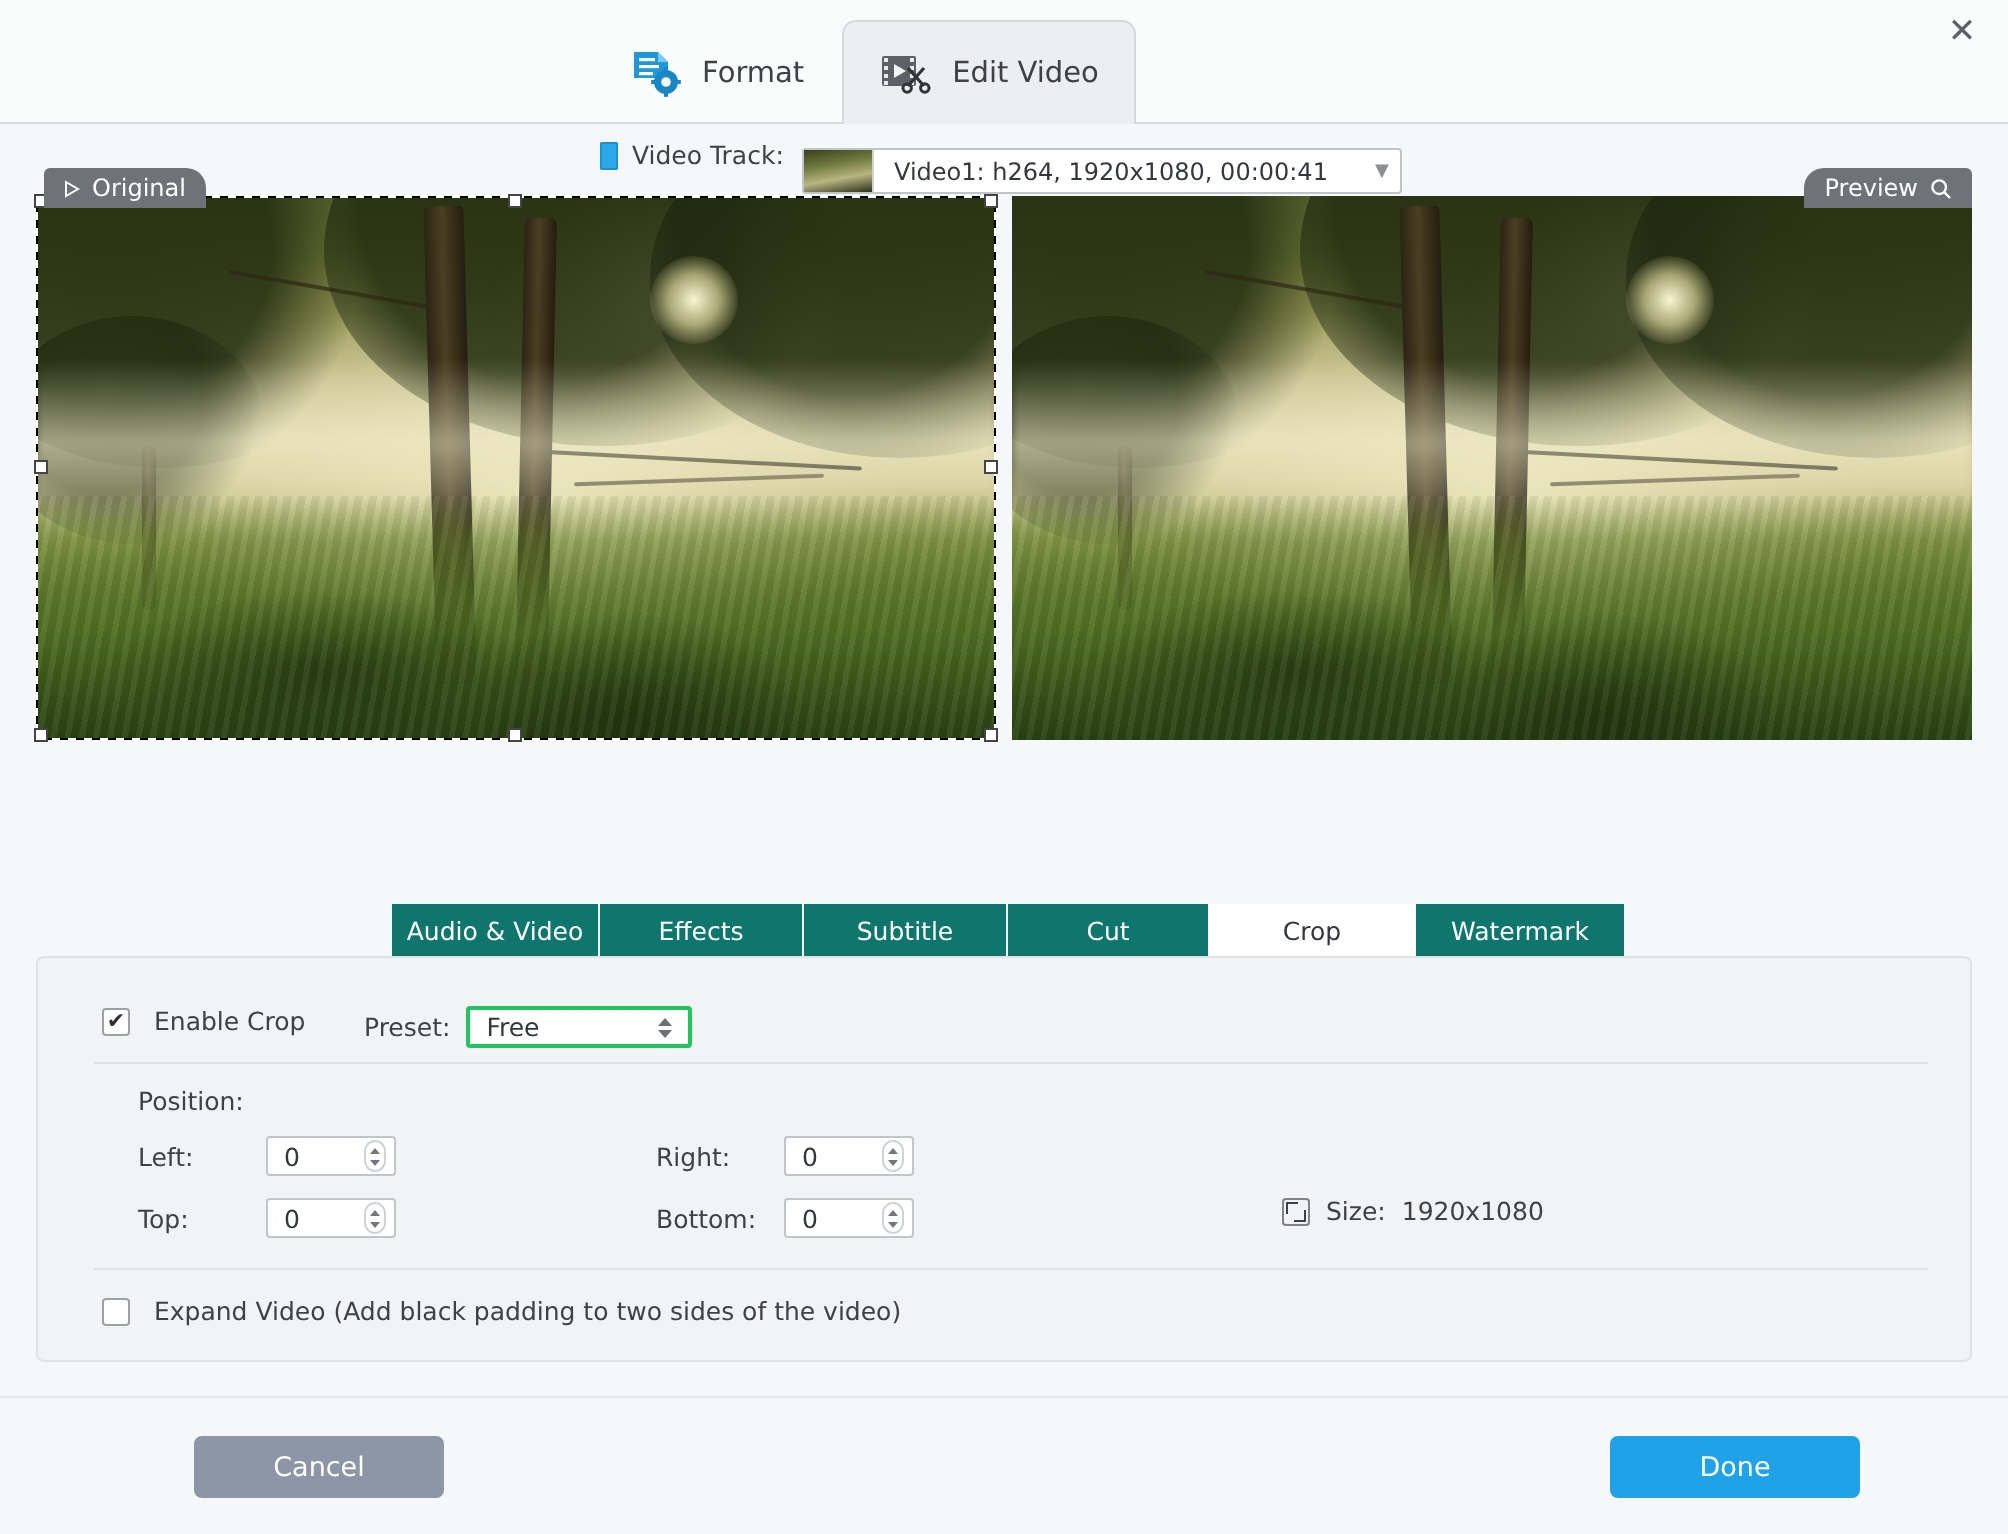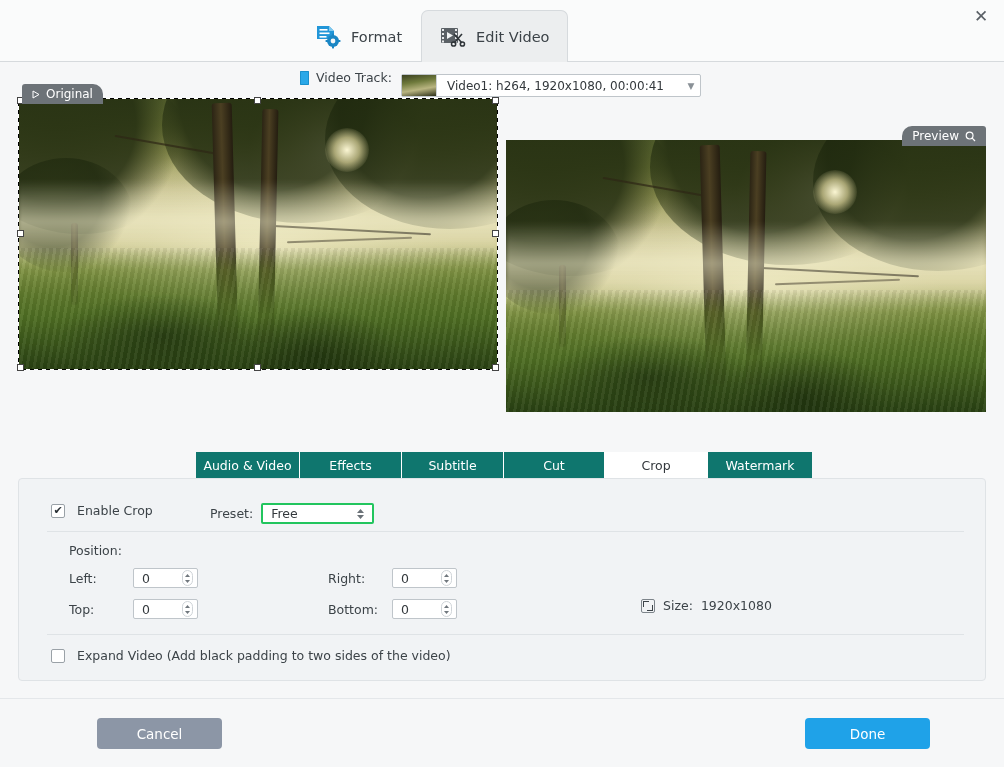--- a/index.html
+++ b/index.html
@@ -66,21 +66,21 @@
   }
   .track-text { padding-left: 10px; flex: 1 1 auto; white-space: nowrap; overflow: hidden; }
   .track-caret {
     width: 18px; text-align: center; color: #8a9197; font-size: 9px;
   }
 
   
   .panes { position: absolute; left: 0; top: 98px; width: 1004px; height: 278px; }
   .pane { position: absolute; top: 0; height: 272px; }
   .pane-left { left: 18px; width: 480px; }
-  .pane-right { left: 506px; width: 480px; margin-top: 42px; }
+  .pane-right { left: 506px; width: 480px; }
   .video-img {
     position: absolute; inset: 0; overflow: hidden;
     background: #1d2312;
   }
   
   .sky {
     position: absolute; inset: 0;
     background:
       radial-gradient(ellipse 120px 90px at 66% 20%, rgba(255,246,200,0.95) 0%, rgba(255,240,180,0.45) 38%, rgba(255,235,170,0.05) 72%),
       radial-gradient(ellipse 220px 120px at 52% 54%, rgba(236,231,190,0.85) 0%, rgba(220,216,170,0.35) 55%, rgba(200,200,150,0) 85%),
@@ -217,21 +217,21 @@
   }
   .chk {
     width: 14px; height: 14px; background: #fff;
     border: 1px solid #9aa1a7; border-radius: 2px;
     display: flex; align-items: center; justify-content: center;
     font-size: 11px; color: #2a3035; cursor: pointer;
   }
   .lbl { font-size: 12.5px; color: #3c4348; }
   .preset-wrap {
     position: absolute; left: 163px; top: 24px;
-    display: flex; align-items: center; gap: 8px; margin-left: 28px;
+    display: flex; align-items: center; gap: 8px;
   }
   .select {
     width: 113px; height: 21px; background: #fff;
     border: 2px solid #22c55e; border-radius: 2px;
     display: flex; align-items: center; padding-left: 8px;
     font-size: 12.5px; color: #33383c; cursor: pointer;
   }
   .sel-caret {
     margin-left: auto; margin-right: 7px; font-size: 8px; line-height: 8px;
     color: #6a7177; display: flex; flex-direction: column; align-items: center;

